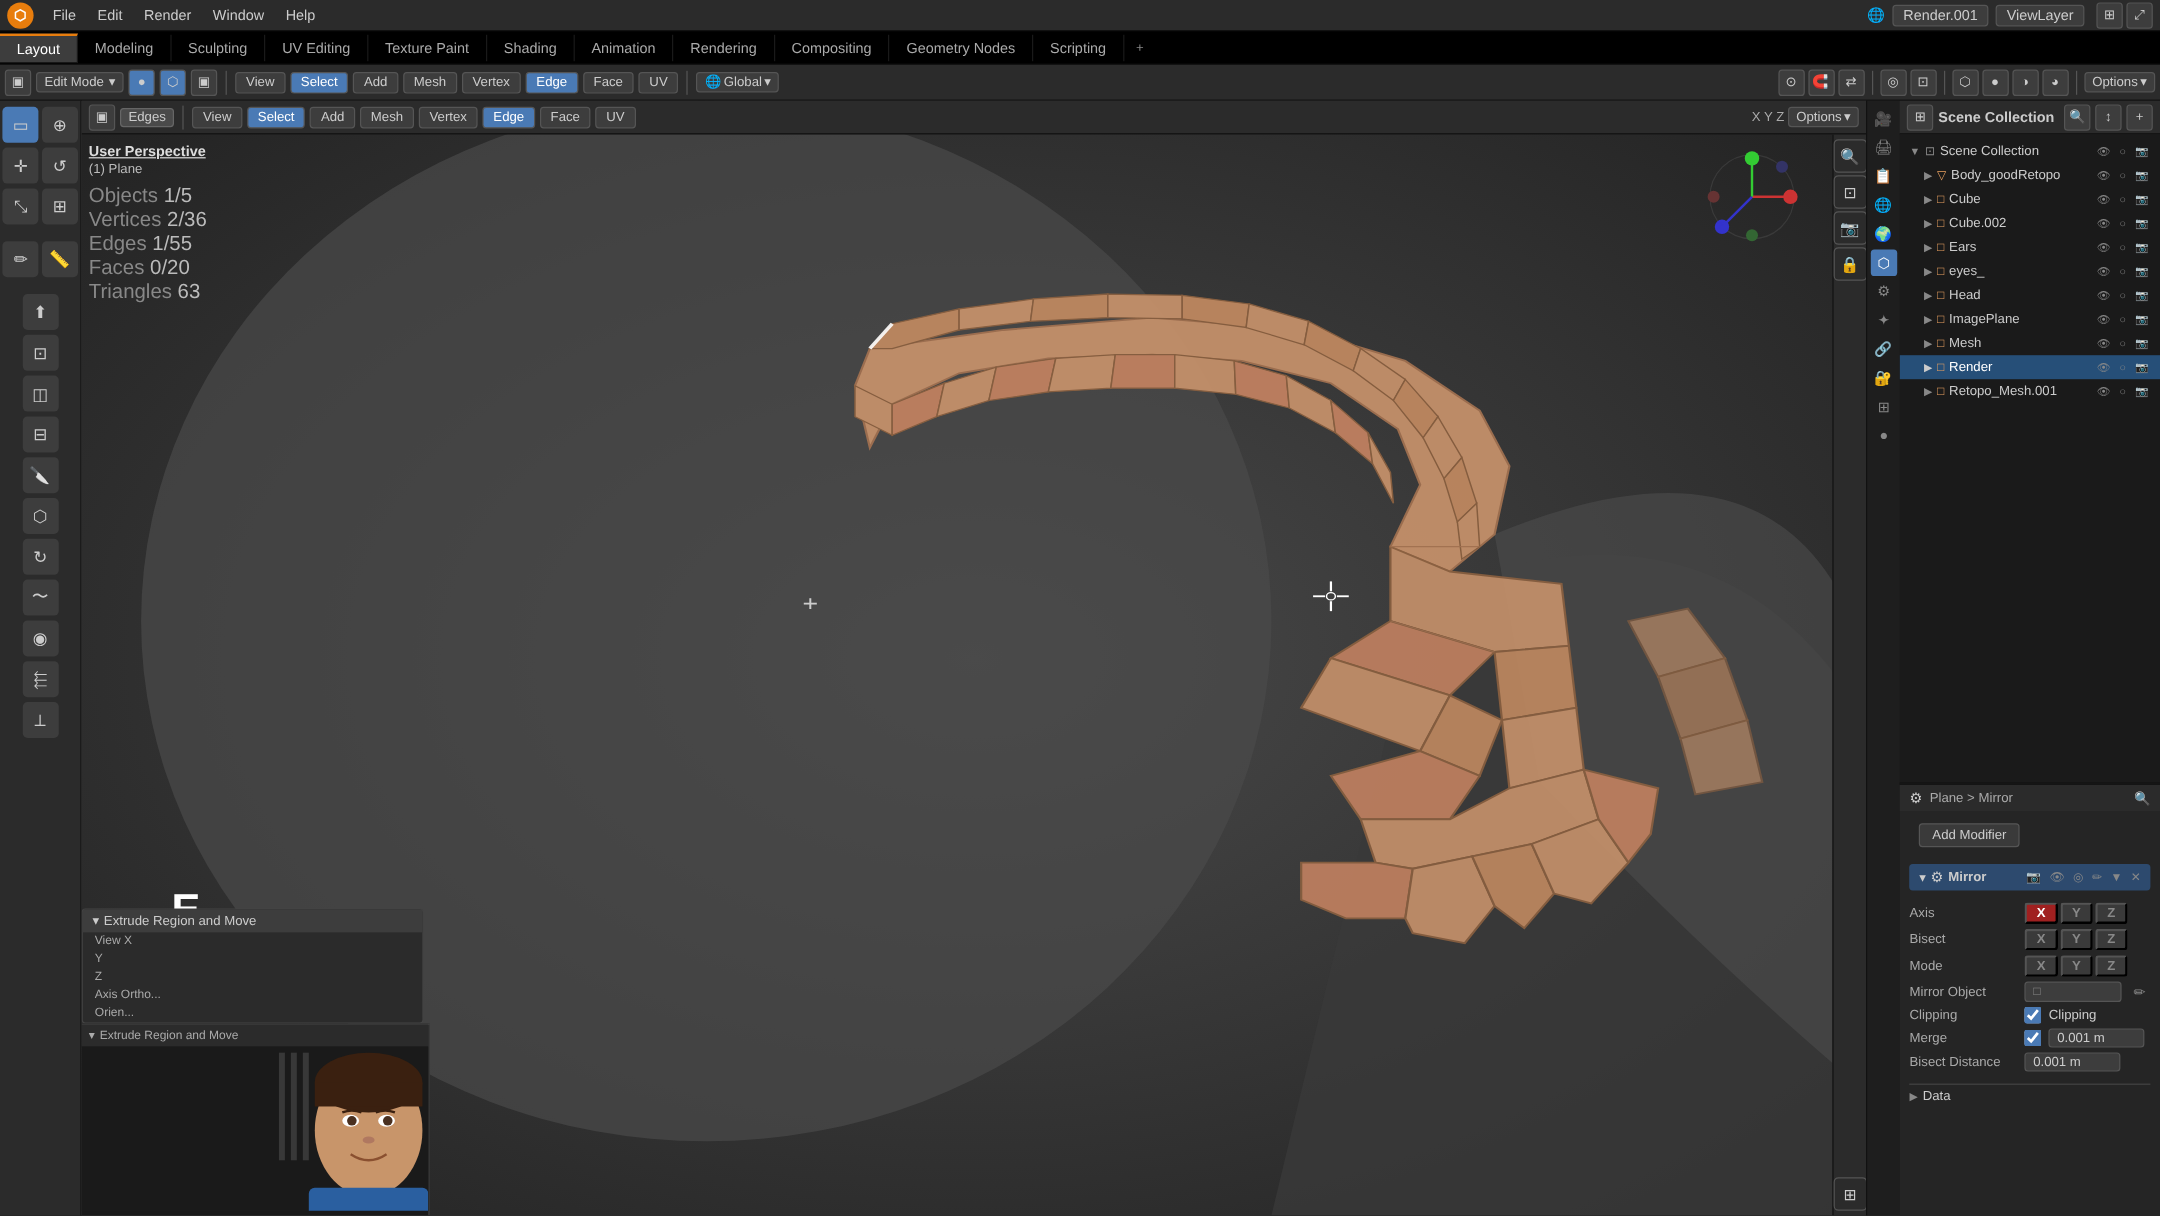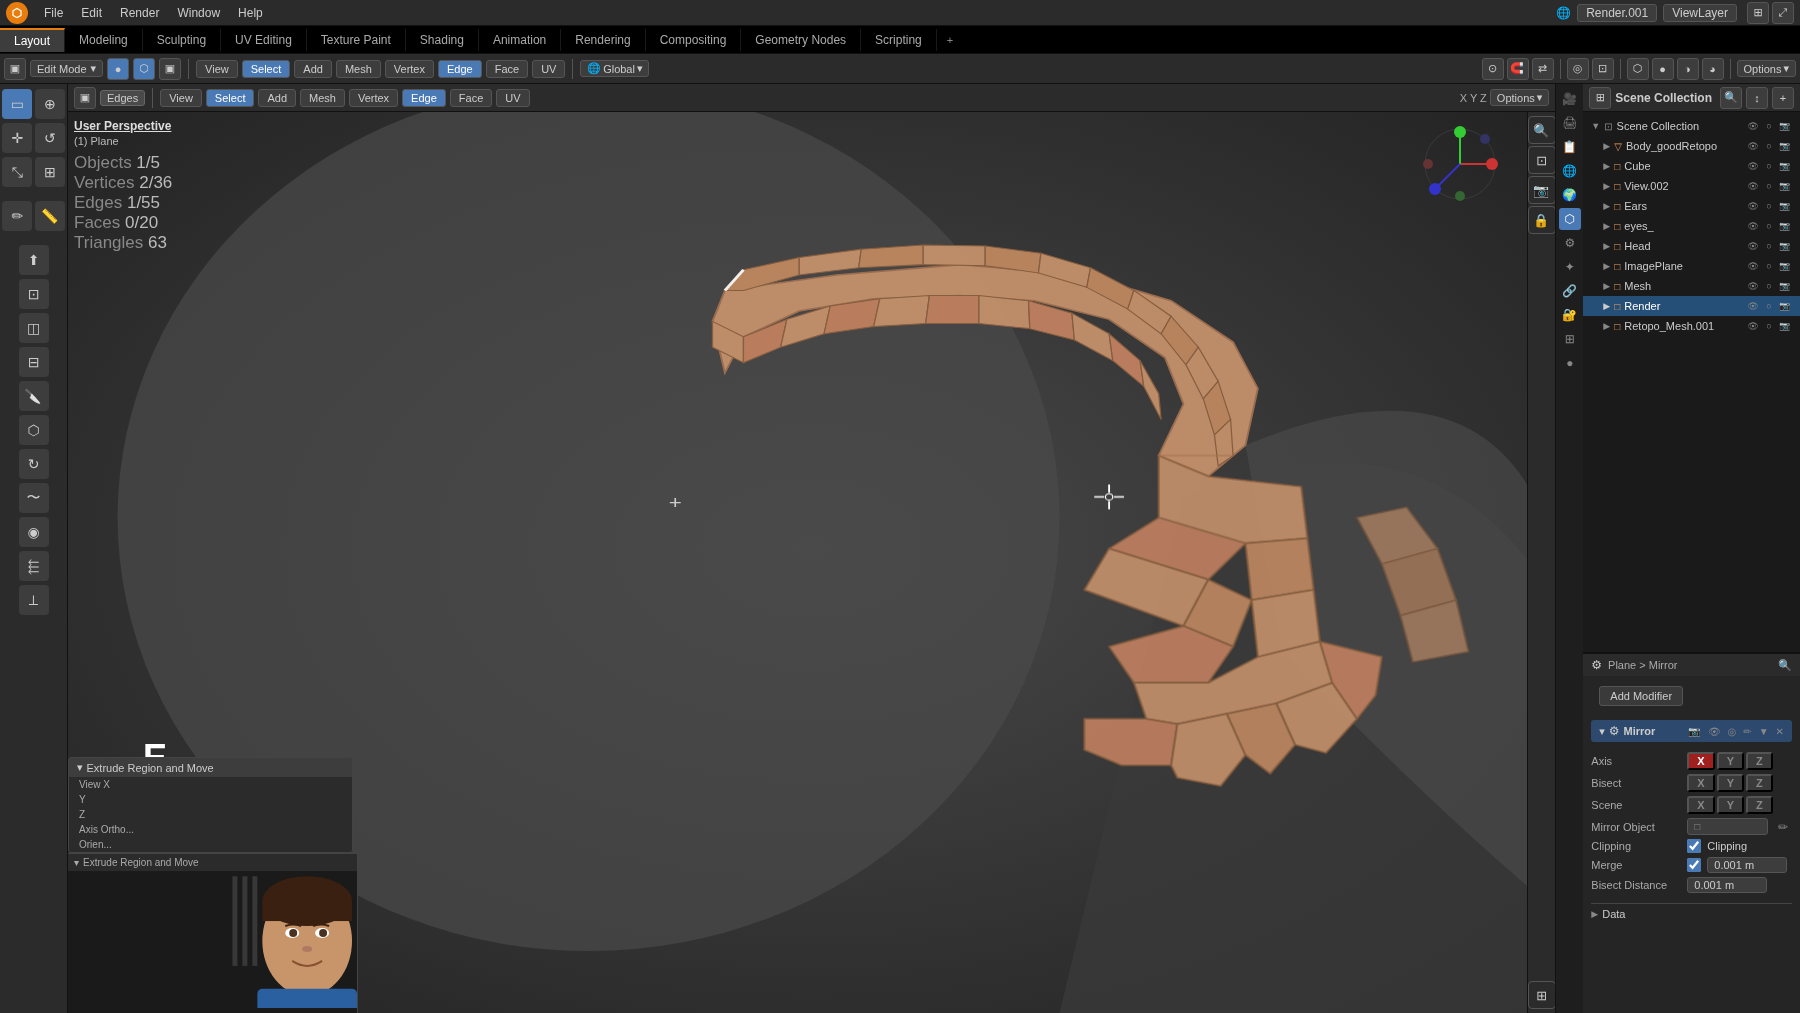--- a/index.html
+++ b/index.html
@@ -557,21 +557,21 @@
             <div class="scene-actions">
               <span class="scene-action-btn">👁</span>
               <span class="scene-action-btn">○</span>
               <span class="scene-action-btn">📷</span>
             </div>
           </div>
 
           <div class="scene-item" style="padding-left:20px;">
             <span style="color:#888; font-size:9px;">▶</span>
             <span style="font-size:10px; color:#e8a060;">□</span>
-            <span class="scene-label">View.002</span>
+            <span class="scene-label">Cube.002</span>
             <div class="scene-actions">
               <span class="scene-action-btn">👁</span>
               <span class="scene-action-btn">○</span>
               <span class="scene-action-btn">📷</span>
             </div>
           </div>
 
           <div class="scene-item" style="padding-left:20px;">
             <span style="color:#888; font-size:9px;">▶</span>
             <span style="font-size:10px; color:#e8a060;">□</span>
@@ -695,21 +695,21 @@
             <div class="prop-row">
               <span class="prop-label">Bisect</span>
               <div class="prop-axis-group">
                 <button class="axis-btn axis-inactive">X</button>
                 <button class="axis-btn axis-inactive">Y</button>
                 <button class="axis-btn axis-inactive">Z</button>
               </div>
             </div>
 
             <div class="prop-row">
-              <span class="prop-label">Scene</span>
+              <span class="prop-label">Mode</span>
               <div class="prop-axis-group">
                 <button class="axis-btn axis-inactive">X</button>
                 <button class="axis-btn axis-inactive">Y</button>
                 <button class="axis-btn axis-inactive">Z</button>
               </div>
             </div>
 
             <div class="prop-row">
               <span class="prop-label">Mirror Object</span>
               <div style="flex:1; background:#3d3d3d; border:1px solid #555; border-radius:3px; padding:2px 6px; display:flex; align-items:center; gap:4px;">

